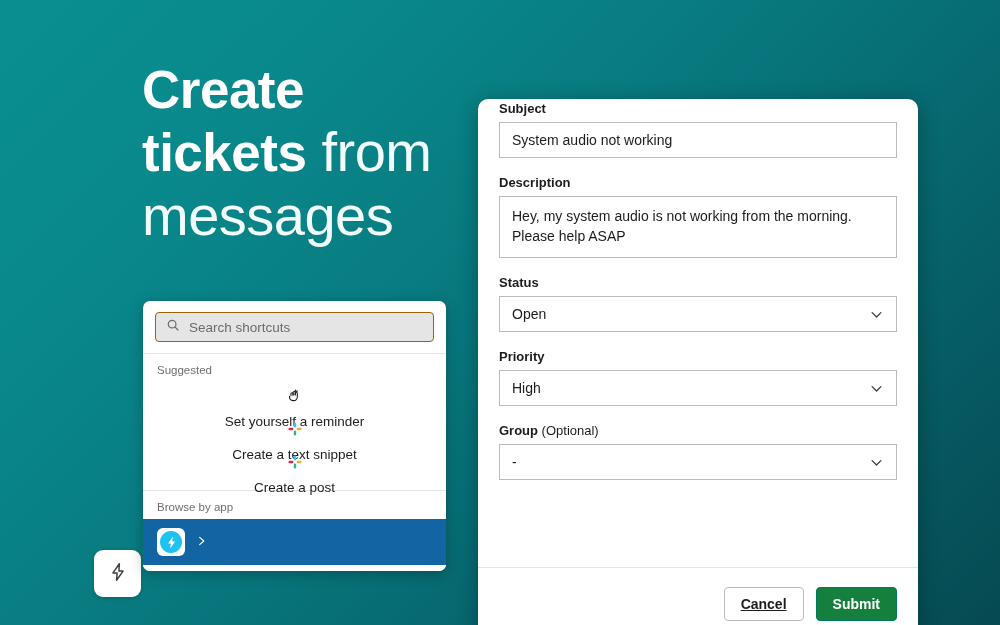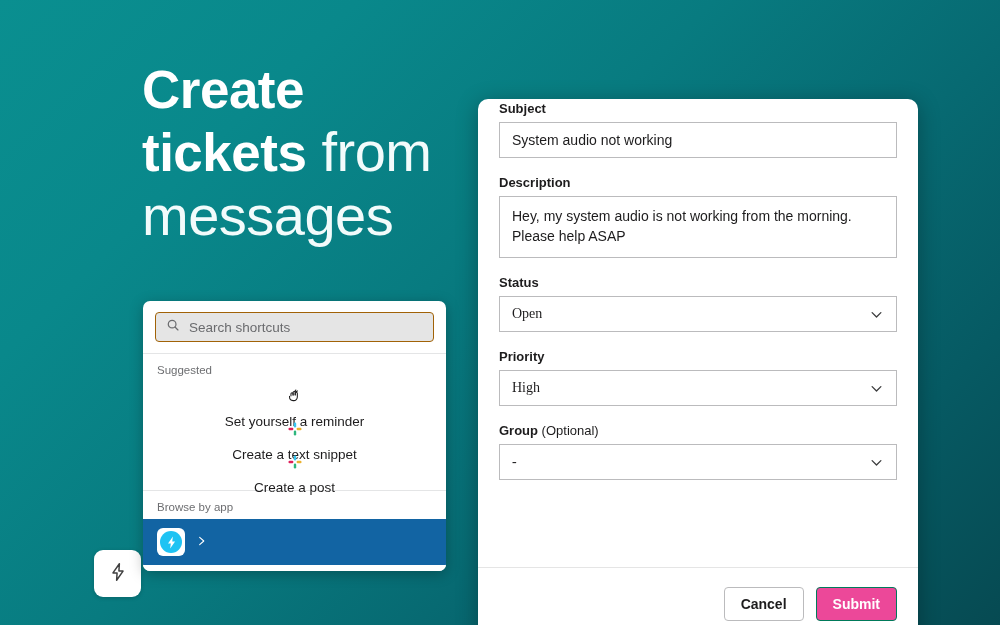--- a/index.html
+++ b/index.html
@@ -252,21 +252,20 @@
     height: 62px;
     line-height: 1.45;
     padding: 9px 12px;
   }
   .select-box {
     display: flex;
     align-items: center;
     justify-content: space-between;
     gap: 8px;
     padding: 9px 12px;
-    font-family: Liberation Serif, serif;
   }
   .select-box .chev {
     color: #3b3c3d;
     flex: 0 0 auto;
     display: flex;
     align-items: center;
   }
 
   #modal-footer-divider {
     position: absolute;
@@ -295,23 +294,24 @@
     font-weight: 700;
     border-radius: 4px;
     padding: 9px 16px;
     box-sizing: border-box;
     line-height: 1;
   }
   #cancel-button {
     background: #ffffff;
     color: #1d1c1d;
     border: 1px solid #bbbbbd;
+    text-decoration: underline;
   }
   #submit-button {
-    background: #ec4899;
+    background: #15803d;
     color: #ffffff;
     border: 1px solid #007a5a;
   }
 </style>
 </head>
 <body>
 
 <div id="stage">
 
   <div id="headline">

